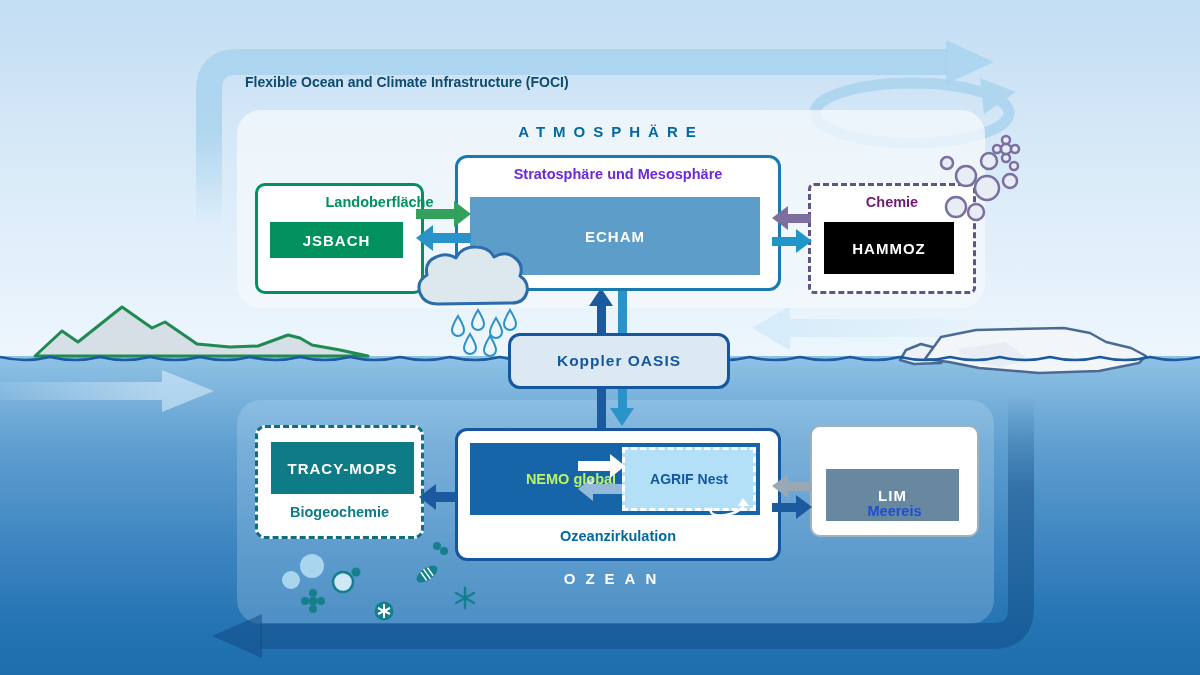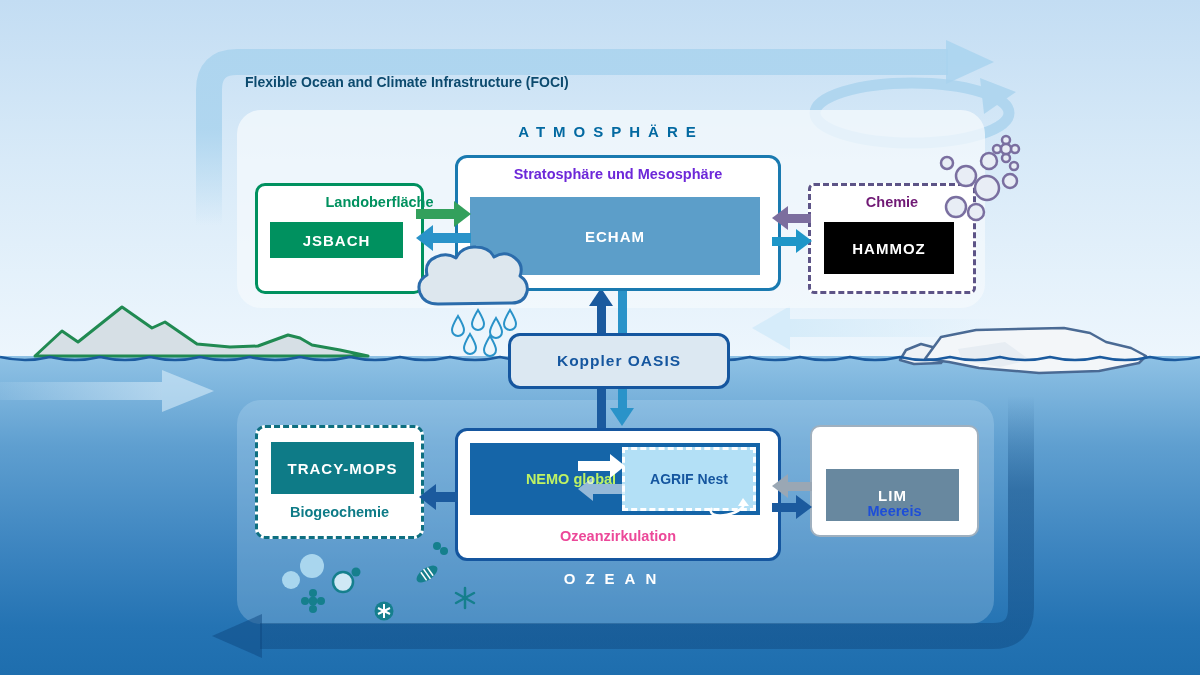--- a/index.html
+++ b/index.html
@@ -129,21 +129,21 @@
     <span style="color:#15569f;font-weight:bold;font-size:15.5px;letter-spacing:1px;">Koppler OASIS</span>
   </div>
 
   <div class="abs wbox" style="left:455px;top:428px;width:320px;height:127px;border:3px solid #15569f;border-radius:12px;">
     <div style="position:absolute;left:12px;top:12px;width:290px;height:72px;background:#1565a8;">
       <span style="position:absolute;left:0;top:0;width:122px;height:100%;display:flex;align-items:center;justify-content:center;color:#bef264;font-weight:bold;font-size:14.5px;padding-left:40px;">NEMO global</span>
       <div style="position:absolute;left:152px;top:4px;width:128px;height:58px;background:#b3e0f6;border:3px dashed #ffffff;border-radius:0;display:flex;align-items:center;justify-content:center;">
         <span style="color:#15569f;font-weight:bold;font-size:14px;">AGRIF Nest</span>
       </div>
     </div>
-    <div class="boxtitle" style="top:97px;color:#ec4899;">Ozeanzirkulation</div>
+    <div class="boxtitle" style="top:97px;color:#0369a1;">Ozeanzirkulation</div>
   </div>
 
   <div class="abs wbox" style="left:255px;top:425px;width:163px;height:108px;border:3px dashed #0e6f80;">
     <div class="inner" style="left:13px;top:14px;width:143px;height:52px;background:#0e7b87;">TRACY-MOPS</div>
     <div class="boxtitle" style="top:76px;color:#0e7b87;">Biogeochemie</div>
   </div>
 
   <div class="abs wbox" style="left:810px;top:425px;width:165px;height:108px;border:2.5px solid #9fb0bf;">
     <div class="inner" style="left:14px;top:14px;width:133px;height:52px;background:#68889f;margin-top:28px;">LIM</div>
     <div class="boxtitle" style="top:76px;color:#1d4ed8;">Meereis</div>

